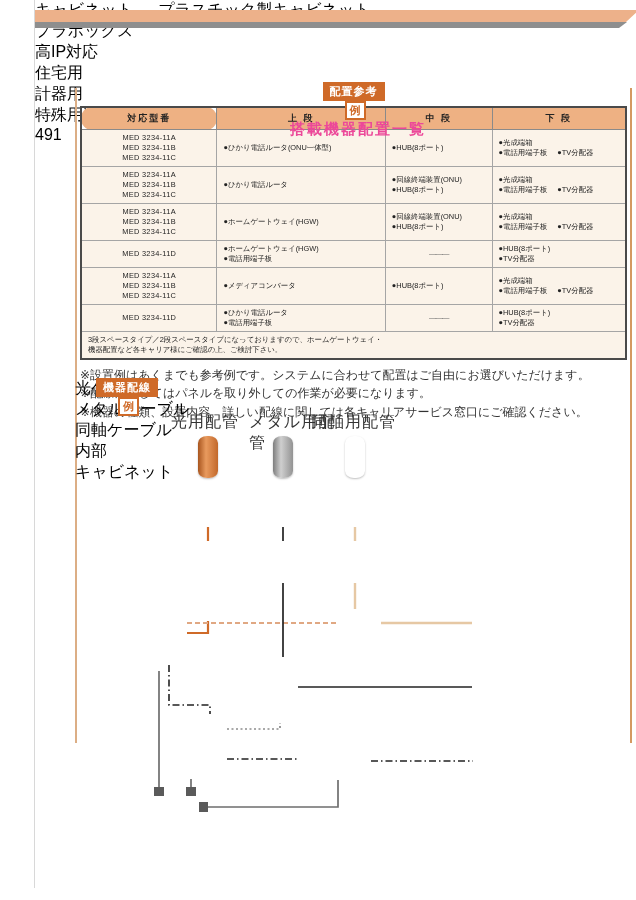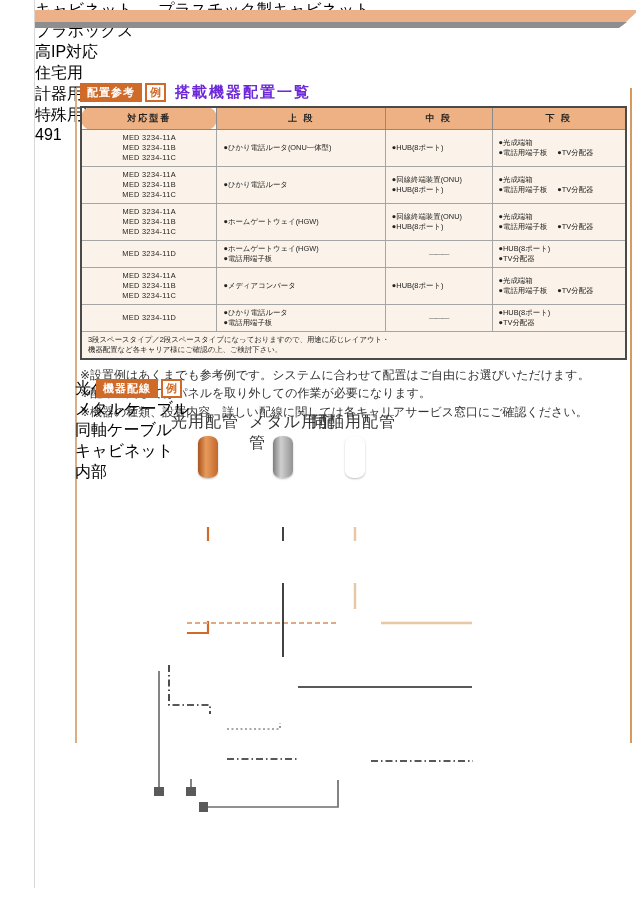--- a/index.html
+++ b/index.html
@@ -10,24 +10,24 @@
   .banner-peach{position:absolute;left:0;top:10px;width:604px;height:12px;background:#edb18a;
     clip-path:polygon(0 0,100% 0,calc(100% - 13px) 100%,0 100%);}
   .banner-gray{position:absolute;left:0;top:22px;width:592px;height:6px;background:#8e8e8e;
     clip-path:polygon(0 0,100% 0,calc(100% - 8px) 100%,0 100%);}
 
   
   .rule-left{position:absolute;left:40px;top:88px;width:2px;height:655px;background:#dcae85;}
   .rule-right{position:absolute;left:595px;top:88px;width:2px;height:655px;background:#d49a62;}
 
   
-  .sec-head{display:flex;align-items:center;height:20px;}
+  .sec-head{display:flex;align-items:center;height:20px;flex-direction:column;}
   .badge{background:#cf6a28;color:#fff;font-weight:bold;font-size:11px;padding:2px 7px;letter-spacing:1px;}
   .badge-ex{border:2px solid #cf6a28;color:#cf6a28;background:#fff;font-weight:bold;font-size:11px;padding:0 3px;margin-left:3px;}
-  .sec-title{color:#6d28d9;font-size:15px;font-weight:bold;margin-left:9px;letter-spacing:2px;}
+  .sec-title{color:#ec4899;font-size:15px;font-weight:bold;margin-left:9px;letter-spacing:2px;}
 
   
   #section1{position:absolute;left:45px;top:82px;width:547px;}
   table.spec{border-collapse:collapse;width:547px;margin-top:4px;border:2px solid #4a4a4a;}
   table.spec th{background:#eeb183;border:1px solid #8a8a8a;font-size:9px;color:#222;padding:4px 2px;font-weight:bold;letter-spacing:2px;}
   table.spec td{background:#fbf3e9;border:1px solid #a5a5a5;font-size:7.4px;color:#222;padding:3px 6px;line-height:1.35;vertical-align:middle;}
   td.models{text-align:center;font-size:7.9px;letter-spacing:0.3px;}
   .cell-line{white-space:nowrap;}
   .cell-line .item + .item{margin-left:10px;}
   td.c{text-align:center;}
@@ -234,21 +234,21 @@
               <div class="cell-line"><span class="item">●電話用端子板</span></div>
             </td>
             <td class="c"><span class="dash">―――</span></td>
             <td>
               <div class="cell-line"><span class="item">●HUB(8ポート)</span></div>
               <div class="cell-line"><span class="item">●TV分配器</span></div>
             </td>
           </tr>
           <tr>
             <td colspan="4" class="noteCell">
-              <div>3段スペースタイプ／2段スペースタイプになっておりますので、用途に応じレイアウト・</div>
+              <div>3段スペースタイプ／2段スペースタイプになっておりますので、ホームゲートウェイ・</div>
               <div>機器配置など各キャリア様にご確認の上、ご検討下さい。</div>
             </td>
           </tr>
         </tbody>
     </table>
     <div id="footnotes">
         <div class="fnote">※設置例はあくまでも参考例です。システムに合わせて配置はご自由にお選びいただけます。</div>
         <div class="fnote">※配線に関してはパネルを取り外しての作業が必要になります。</div>
         <div class="fnote">※機器の種類、設置内容、詳しい配線に関しては各キャリアサービス窓口にご確認ください。</div>
       </div>
@@ -268,22 +268,22 @@
     <div class="pipe pipe-2"></div>
 
     <div id="legend">
         <div class="leg-row"><span class="leg-line" style="background: rgb(207, 106, 40);"></span><span class="leg-label">光ケーブル</span></div>
         <div class="leg-row"><span class="leg-line" style="background: rgb(34, 34, 34);"></span><span class="leg-label">メタルケーブル</span></div>
         <div class="leg-row"><span class="leg-line" style="background: rgb(230, 200, 164);"></span><span class="leg-label">同軸ケーブル</span></div>
       </div>
 
     <div id="cabinet"></div>
     <div id="cabinet-label">
+        <div>内部</div>
         <div>キャビネット</div>
-        <div>内部</div>
       </div>
 
     <svg id="wires" viewBox="0 0 557 392">
       <line class="w-light" x1="133" y1="44" x2="133" y2="58" stroke="#cf6a28" stroke-width="2.2"></line>
       <line class="w-metal" x1="208" y1="44" x2="208" y2="58" stroke="#222222" stroke-width="1.7"></line>
       <line class="w-coax" x1="280" y1="44" x2="280" y2="58" stroke="#e6c8a4" stroke-width="2.4"></line>
       <polyline class="w-light" points="133,138 133,150 112,150" fill="none" stroke="#cf6a28" stroke-width="2.2"></polyline>
       <line class="w-coaxd" x1="112" y1="140" x2="262" y2="140" stroke="#e0a883" stroke-width="2" stroke-dasharray="5,3"></line>
       <line class="w-metal" x1="208" y1="100" x2="208" y2="174" stroke="#222222" stroke-width="1.7"></line>
       <line class="w-metal" x1="223" y1="204" x2="397" y2="204" stroke="#222222" stroke-width="1.7"></line>

